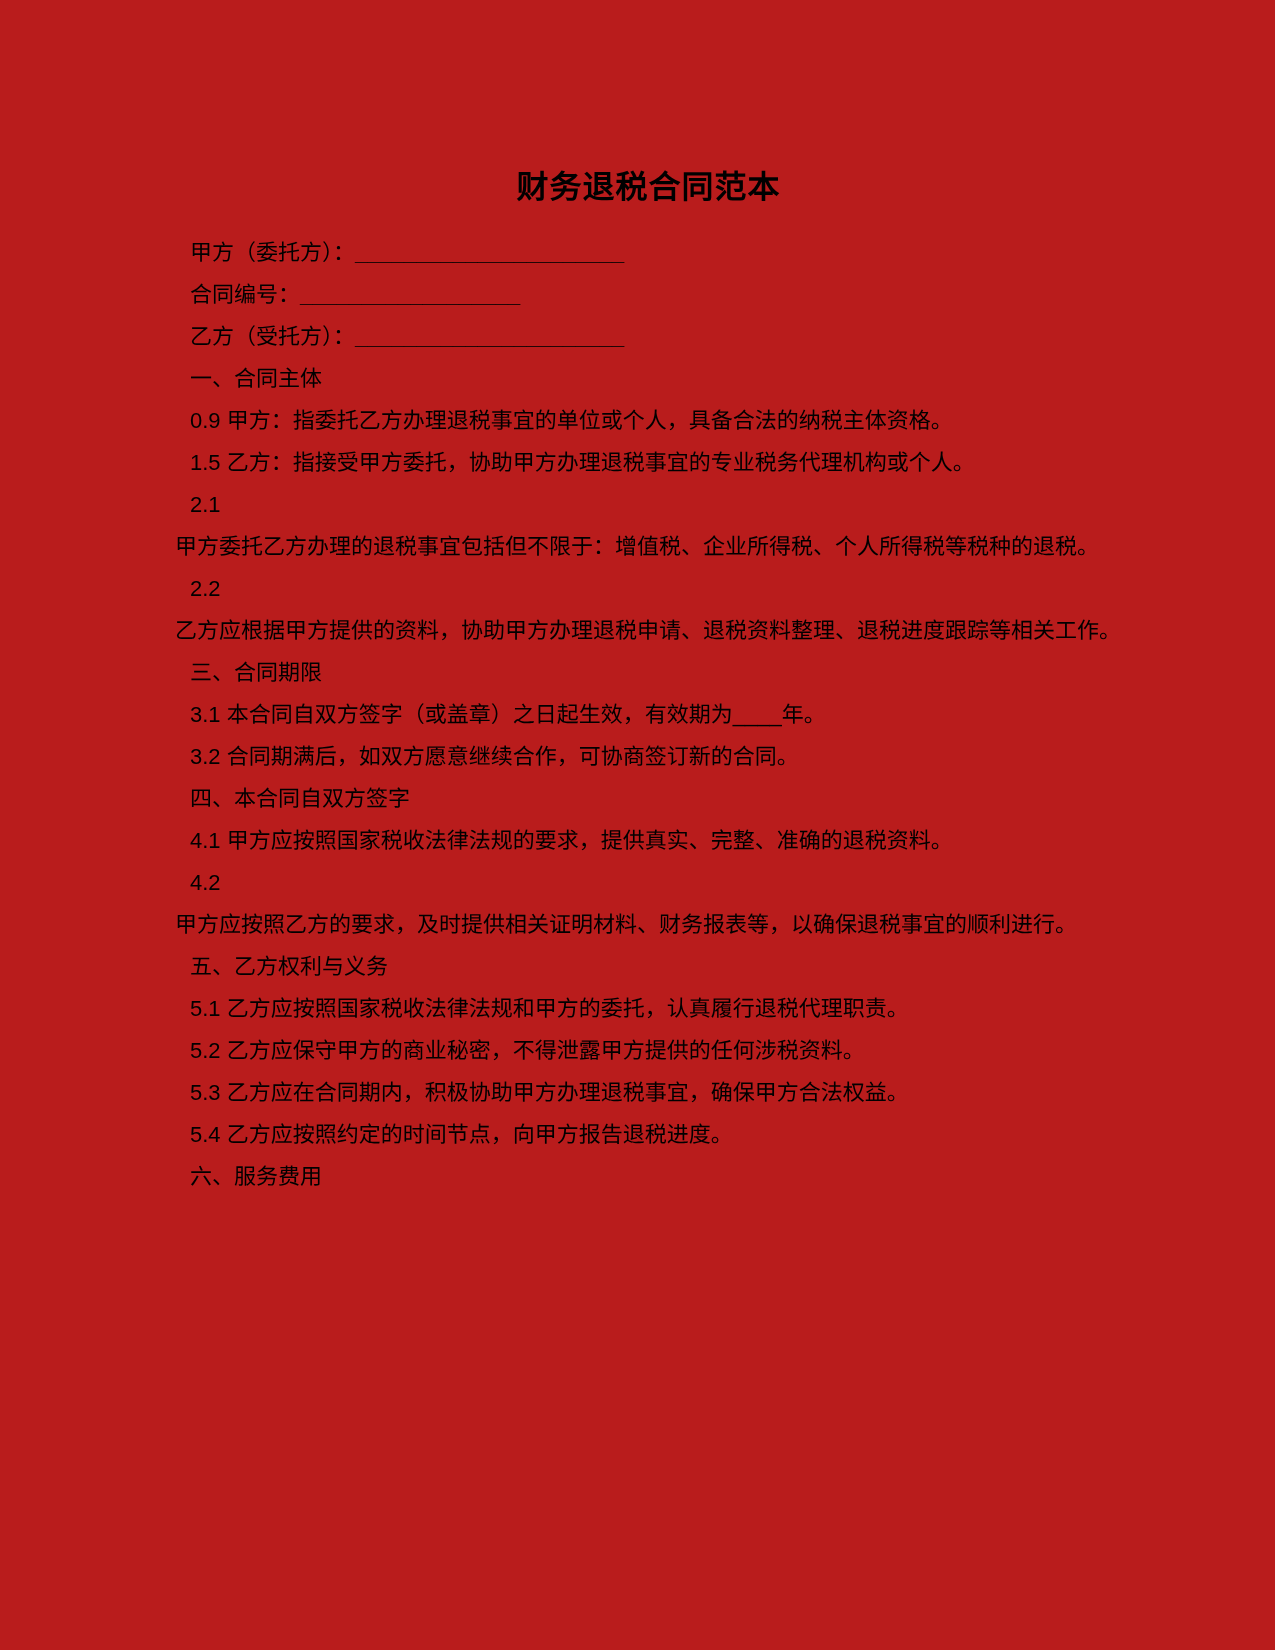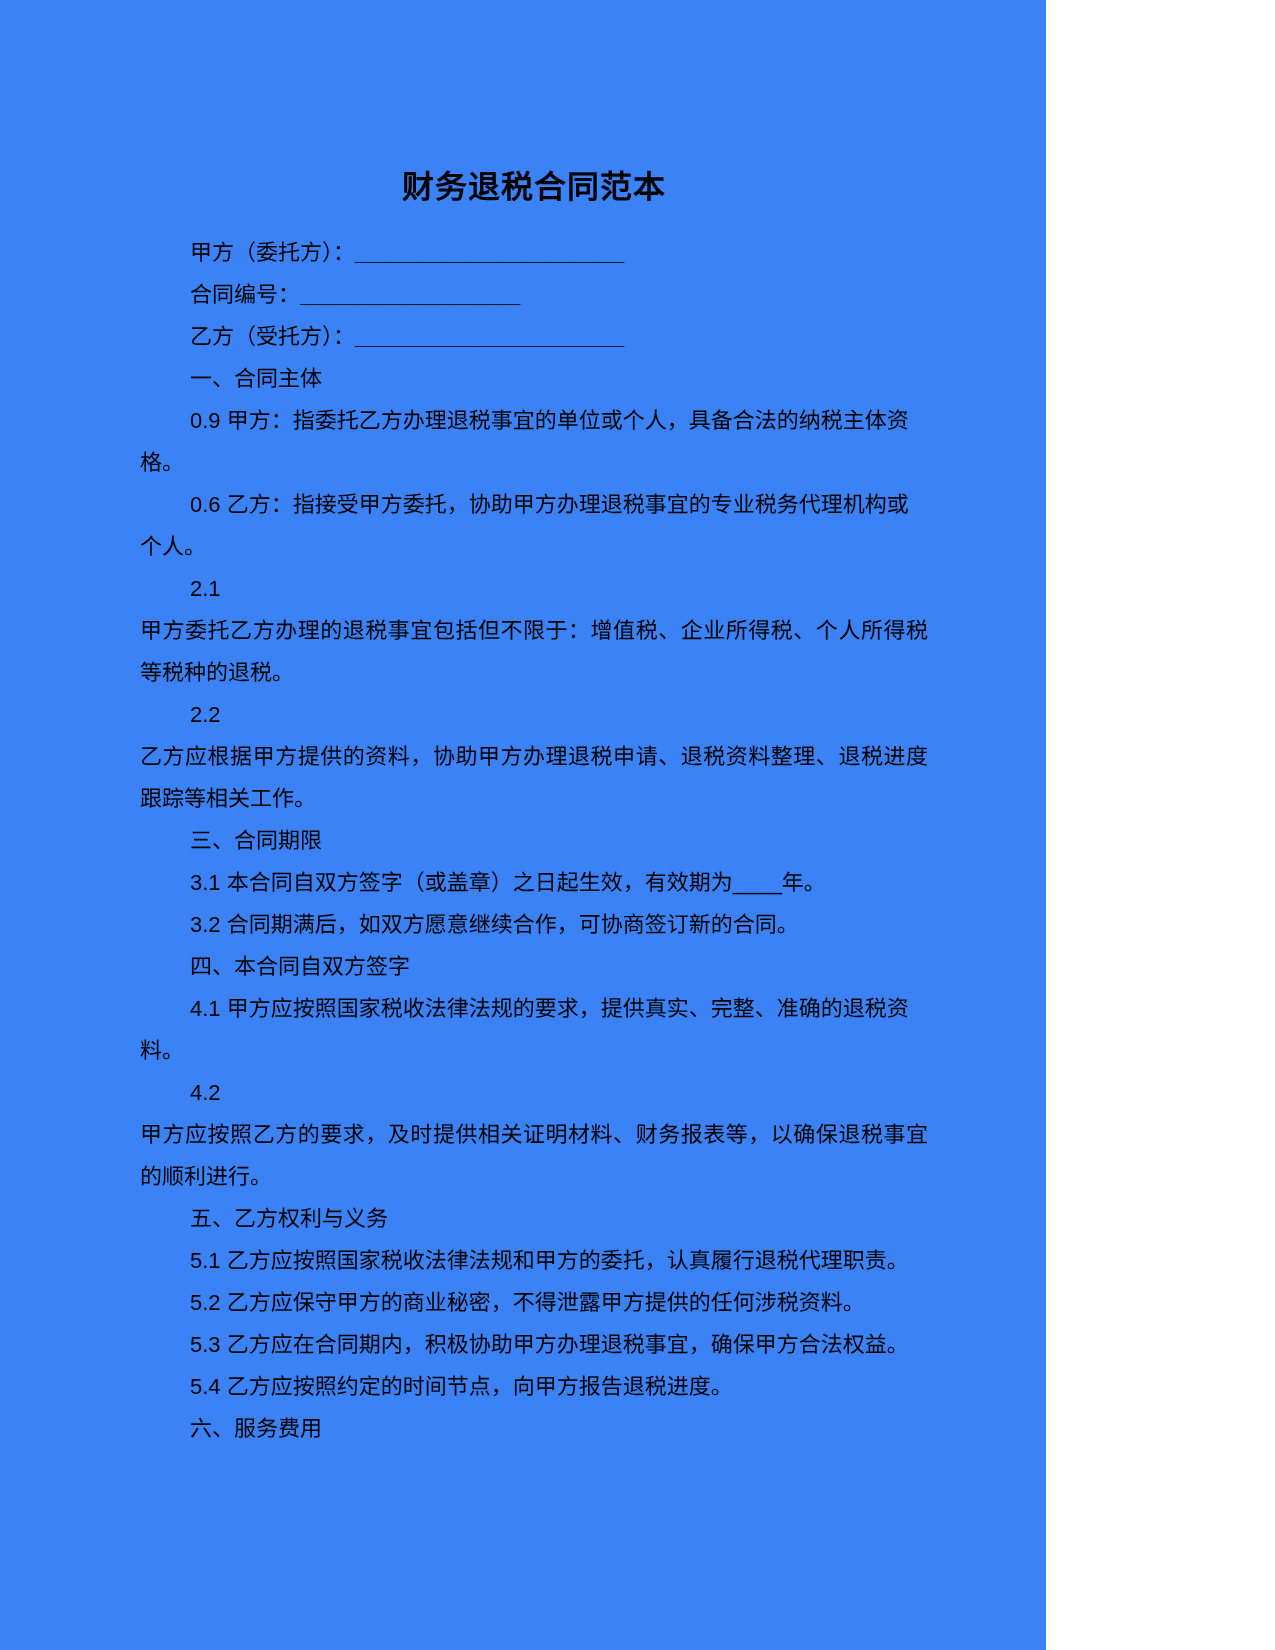--- a/index.html
+++ b/index.html
@@ -8,23 +8,23 @@
     background: #ffffff;
   }
   body {
     width: 1275px;
     height: 1650px;
     font-family: "Liberation Sans", "DejaVu Sans", sans-serif;
     color: #000000;
   }
   .page {
     box-sizing: border-box;
-    width: 1046px;
+    width: 1275px;
     height: 1650px;
-    background: #3b82f6;
+    background: #b91c1c;
     padding: 168px 118px 0 140px;
     overflow: hidden;
   }
   .title {
     margin: 0 0 26px 0;
     font-size: 32px;
     line-height: 38px;
     font-weight: bold;
     text-align: center;
     letter-spacing: 1px;
@@ -39,20 +39,21 @@
   .indent {
     text-indent: 50px;
   }
   .heading {
     text-indent: 50px;
     font-weight: normal;
   }
   .flush {
     text-indent: 0;
     text-align: justify;
+    margin-left: 35px;
   }
   .field-label { display: inline; }
   .blank {
     display: inline;
     letter-spacing: 0;
     font-weight: bold;
   }
 </style>
 </head>
 <body>
@@ -62,21 +63,21 @@
   <h1 class="title">财务退税合同范本</h1>
 
   <p class="line indent"><span class="field-label">甲方（委托方）：</span><span class="blank">______________________</span></p>
 
   <p class="line indent"><span class="field-label">合同编号：</span><span class="blank">__________________</span></p>
 
   <p class="line indent"><span class="field-label">乙方（受托方）：</span><span class="blank">______________________</span></p>
 
   <h2 class="line heading">一、合同主体</h2>
   <p class="line indent">0.9 甲方：指委托乙方办理退税事宜的单位或个人，具备合法的纳税主体资格。</p>
-  <p class="line indent">0.6 乙方：指接受甲方委托，协助甲方办理退税事宜的专业税务代理机构或个人。</p>
+  <p class="line indent">1.5 乙方：指接受甲方委托，协助甲方办理退税事宜的专业税务代理机构或个人。</p>
 
   <p class="line indent">2.1</p>
   <p class="line flush">甲方委托乙方办理的退税事宜包括但不限于：增值税、企业所得税、个人所得税等税种的退税。</p>
   <p class="line indent">2.2</p>
   <p class="line flush">乙方应根据甲方提供的资料，协助甲方办理退税申请、退税资料整理、退税进度跟踪等相关工作。</p>
 
   <h2 class="line heading">三、合同期限</h2>
   <p class="line indent">3.1 本合同自双方签字（或盖章）之日起生效，有效期为____年。</p>
   <p class="line indent">3.2 合同期满后，如双方愿意继续合作，可协商签订新的合同。</p>
 

